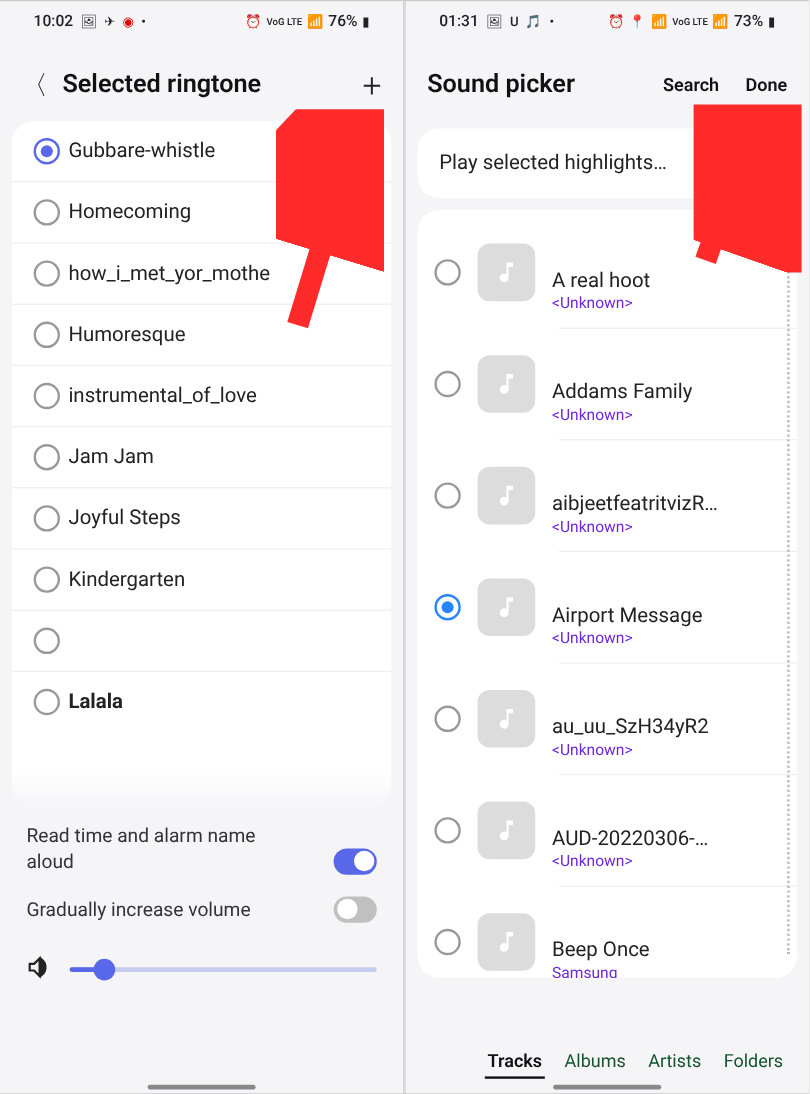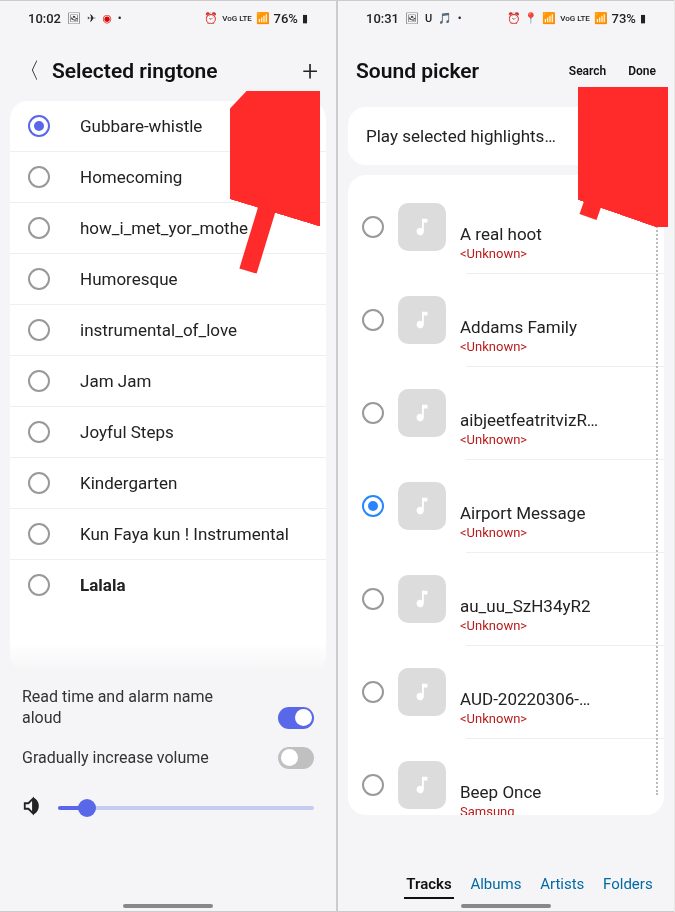--- a/index.html
+++ b/index.html
@@ -46,21 +46,21 @@
     gap: 12px;
     margin-top: 6px;
   }
   .header-title {
     font-size: 21px;
     font-weight: 600;
     color: #111;
     flex: 1;
   }
   .header-btn {
-    font-size: 12px;
+    font-size: 15px;
     font-weight: 600;
     color: #111;
     cursor: pointer;
   }
   .back-icon { font-size: 22px; cursor: pointer; color: #222; }
   .plus-icon { font-size: 28px; font-weight: 300; cursor: pointer; color: #222; }
 
   
   .highlight-card {
     margin: 6px 10px 10px 10px;
@@ -104,21 +104,21 @@
   .list-card {
     margin: 0 10px;
     background: #fff;
     border-radius: 18px;
     overflow: hidden;
   }
   .ringtone-item {
     display: flex;
     align-items: center;
     padding: 14px 18px;
-    gap: 30px;
+    gap: 7px;
     border-bottom: 1px solid #eee;
   }
   .ringtone-item:last-child { border-bottom: none; font-weight: bold; }
   .radio {
     width: 22px; height: 22px;
     border: 2px solid #999;
     border-radius: 50%;
     flex-shrink: 0;
     position: relative;
     cursor: pointer;
@@ -181,21 +181,21 @@
   .sound-title {
     font-size: 17px;
     color: #222;
     white-space: nowrap;
     overflow: hidden;
     text-overflow: ellipsis;
     margin-top: 31px;
   }
   .sound-sub {
     font-size: 13px;
-    color: #b91c1c;
+    color: #6d28d9;
     margin-top: 2px;
   }
   .scroll-indicator {
     position: absolute;
     right: 6px;
     top: 20px;
     bottom: 20px;
     width: 2px;
     border-right: 2px dotted #bbb;
   }
@@ -246,21 +246,21 @@
   .tabs {
     position: absolute;
     bottom: 12px;
     left: 0; right: 0;
     display: flex;
     justify-content: space-around;
     padding: 0 12px;
   }
   .tab {
     font-size: 15px;
-    color: #0369a1;
+    color: #14532d;
     padding: 4px 2px;
     cursor: pointer;
   }
   .tab.active {
     color: #111;
     font-weight: 600;
     border-bottom: 2px solid #111;
     margin-left: 47px;
   }
 
@@ -353,21 +353,20 @@
         <div class="ringtone-item">
           <div class="radio"></div>
           <span class="ringtone-label">Joyful Steps</span>
         </div>
         <div class="ringtone-item">
           <div class="radio"></div>
           <span class="ringtone-label">Kindergarten</span>
         </div>
         <div class="ringtone-item">
           <div class="radio"></div>
-          <span class="ringtone-label">Kun Faya kun ! Instrumental</span>
         </div>
         <div class="ringtone-item">
           <div class="radio"></div>
           <span class="ringtone-label">Lalala</span>
         </div>
       </div>
   </div>
 
   <div class="setting-row">
     <span class="setting-label">Read time and alarm name aloud</span>
@@ -400,21 +399,21 @@
           </marker>
         </defs>
       <line x1="18" y1="180" x2="68" y2="16" stroke="#ff2a2a" stroke-width="18" marker-end="url(#ah1)"></line>
     </svg>
   </div>
 </div>
 
 <div class="phone phone-right">
   <div class="status-bar">
     <div class="status-left">
-      <span>10:31</span>
+      <span>01:31</span>
       <span class="status-icon">🖼</span>
       <span class="status-icon">U</span>
       <span class="status-icon">🎵</span>
       <span class="status-icon">•</span>
     </div>
     <div class="status-right">
       <span class="status-icon">⏰</span>
       <span class="status-icon">📍</span>
       <span class="status-icon">📶</span>
       <span class="status-icon" style="font-size:8px">VoG LTE</span>

